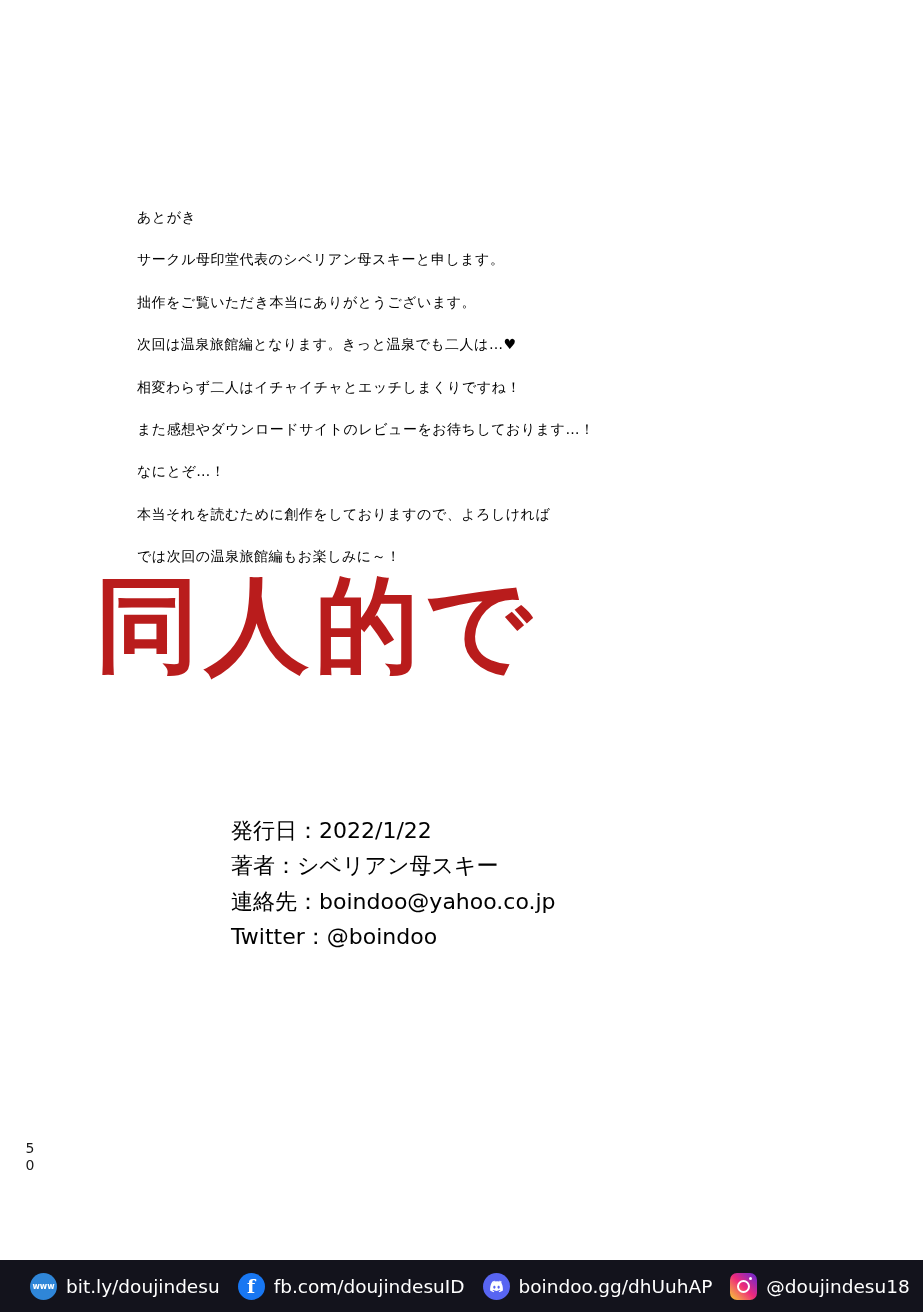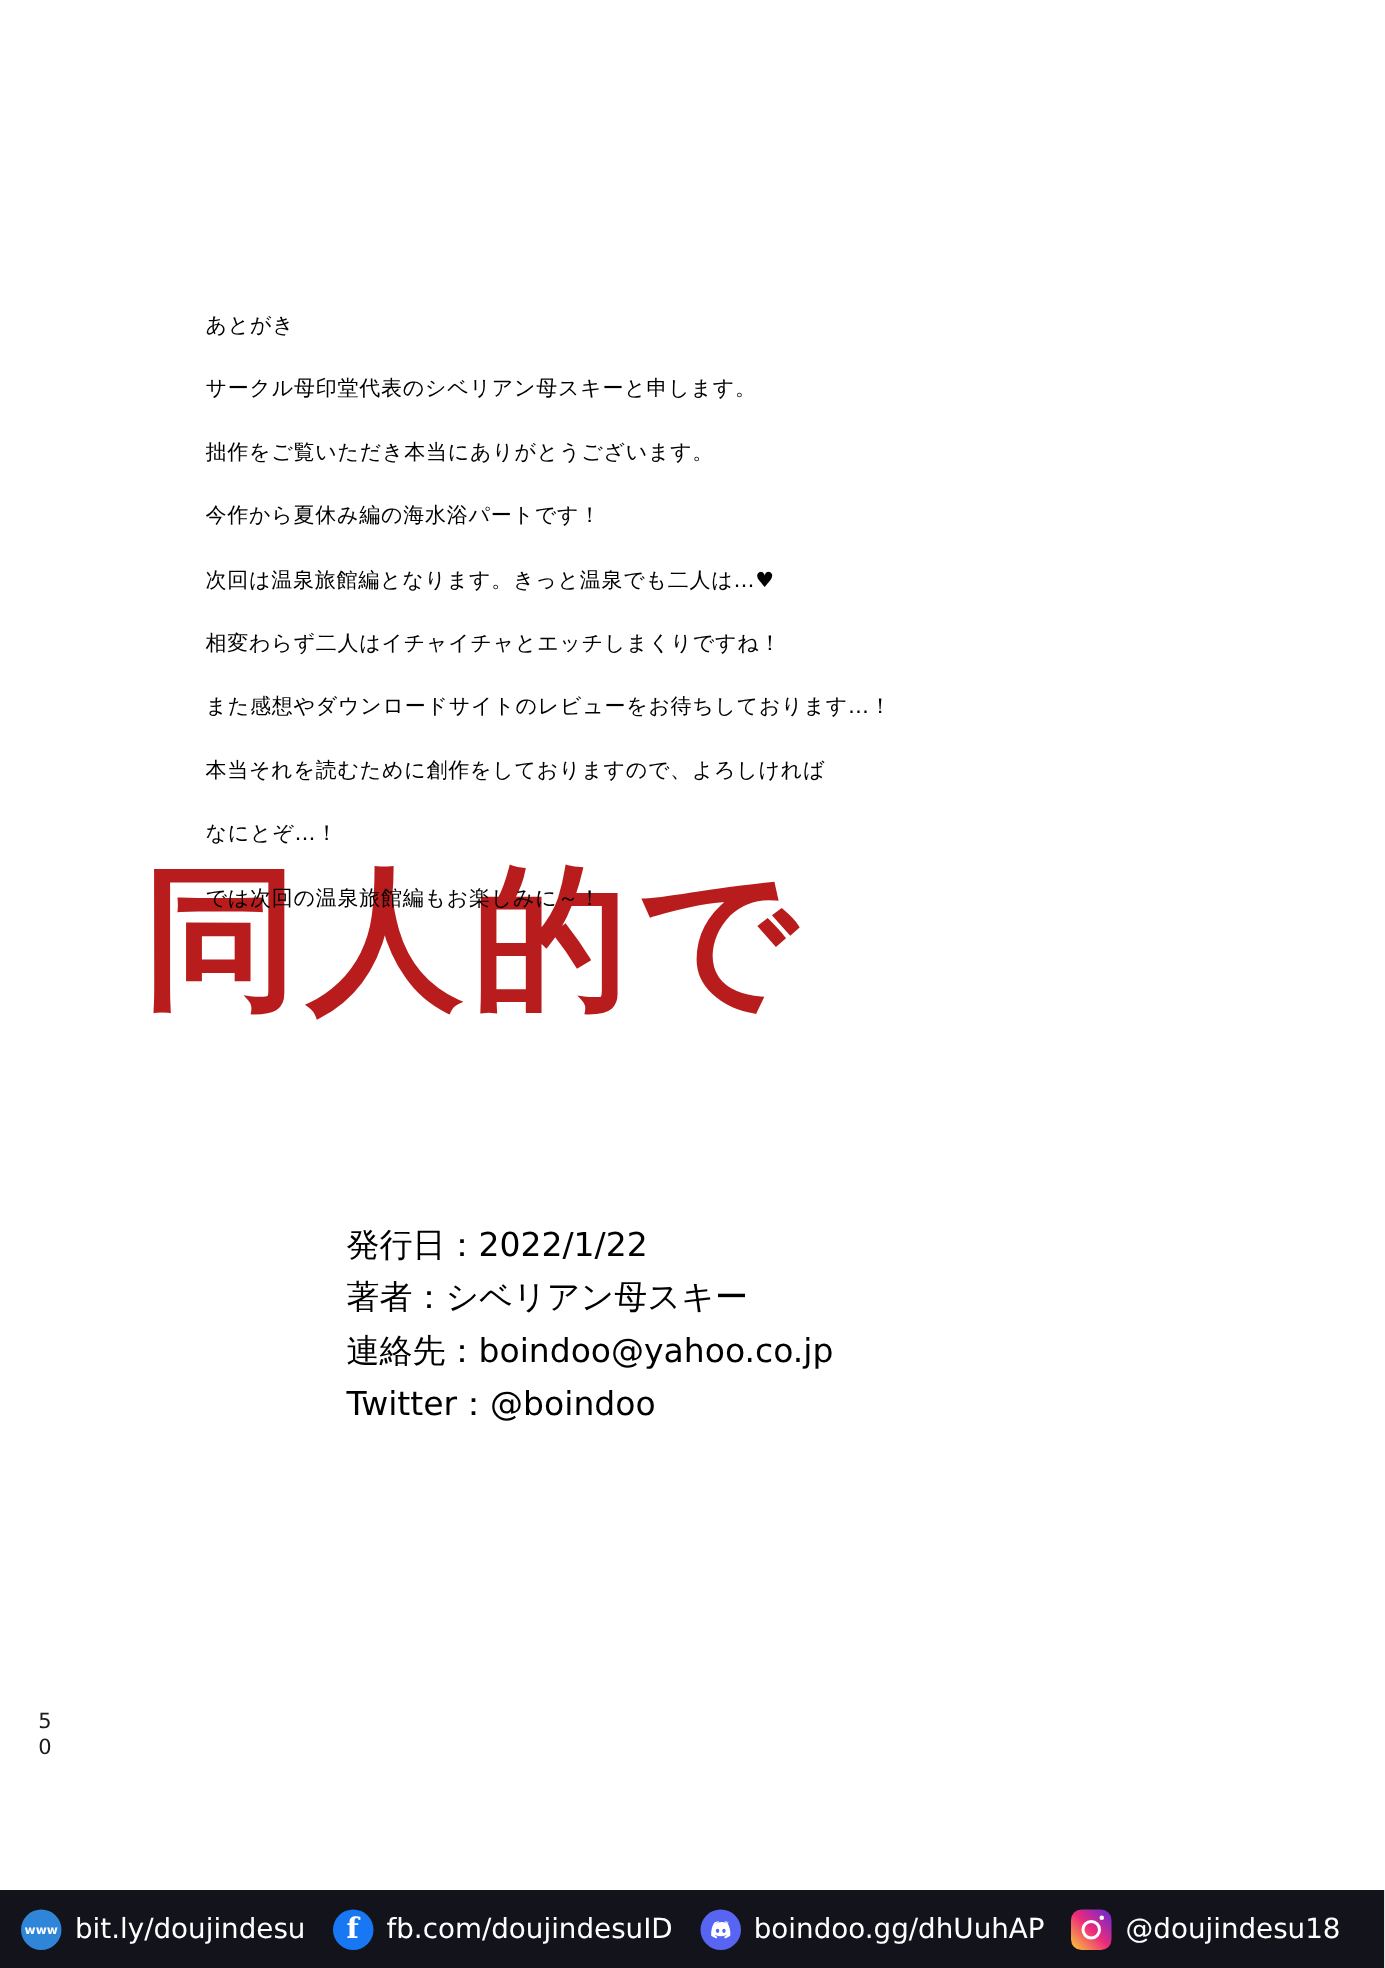--- a/index.html
+++ b/index.html
@@ -145,39 +145,38 @@
   .ic-ig .ring:after {
     content: "";
     position: absolute;
     width: 3px;
     height: 3px;
     background: #ffffff;
     border-radius: 50%;
     top: -5px;
     right: -4px;
   }
-  .first-pad { padding-left: 14px; }
+  .first-pad { padding-left: 30px; }
 </style>
 </head>
 <body>
 
 <div class="page">
 
   <div class="watermark">同人的で</div>
 
   <div class="afterword">
     <p>あとがき</p>
     <p>サークル母印堂代表のシベリアン母スキーと申します。</p>
     <p>拙作をご覧いただき本当にありがとうございます。</p>
-    <p>今作から夏休み編の海水浴パートです！</p>
     <p>次回は温泉旅館編となります。きっと温泉でも二人は…♥</p>
     <p>相変わらず二人はイチャイチャとエッチしまくりですね！</p>
     <p>また感想やダウンロードサイトのレビューをお待ちしております…！</p>
+    <p>なにとぞ…！</p>
     <p>本当それを読むために創作をしておりますので、よろしければ</p>
-    <p>なにとぞ…！</p>
     <p>では次回の温泉旅館編もお楽しみに～！</p>
   </div>
 
   <div class="colophon">
     <p>発行日：2022/1/22</p>
     <p>著者：シベリアン母スキー</p>
     <p>連絡先：boindoo@yahoo.co.jp</p>
     <p>Twitter：@boindoo</p>
   </div>
 

